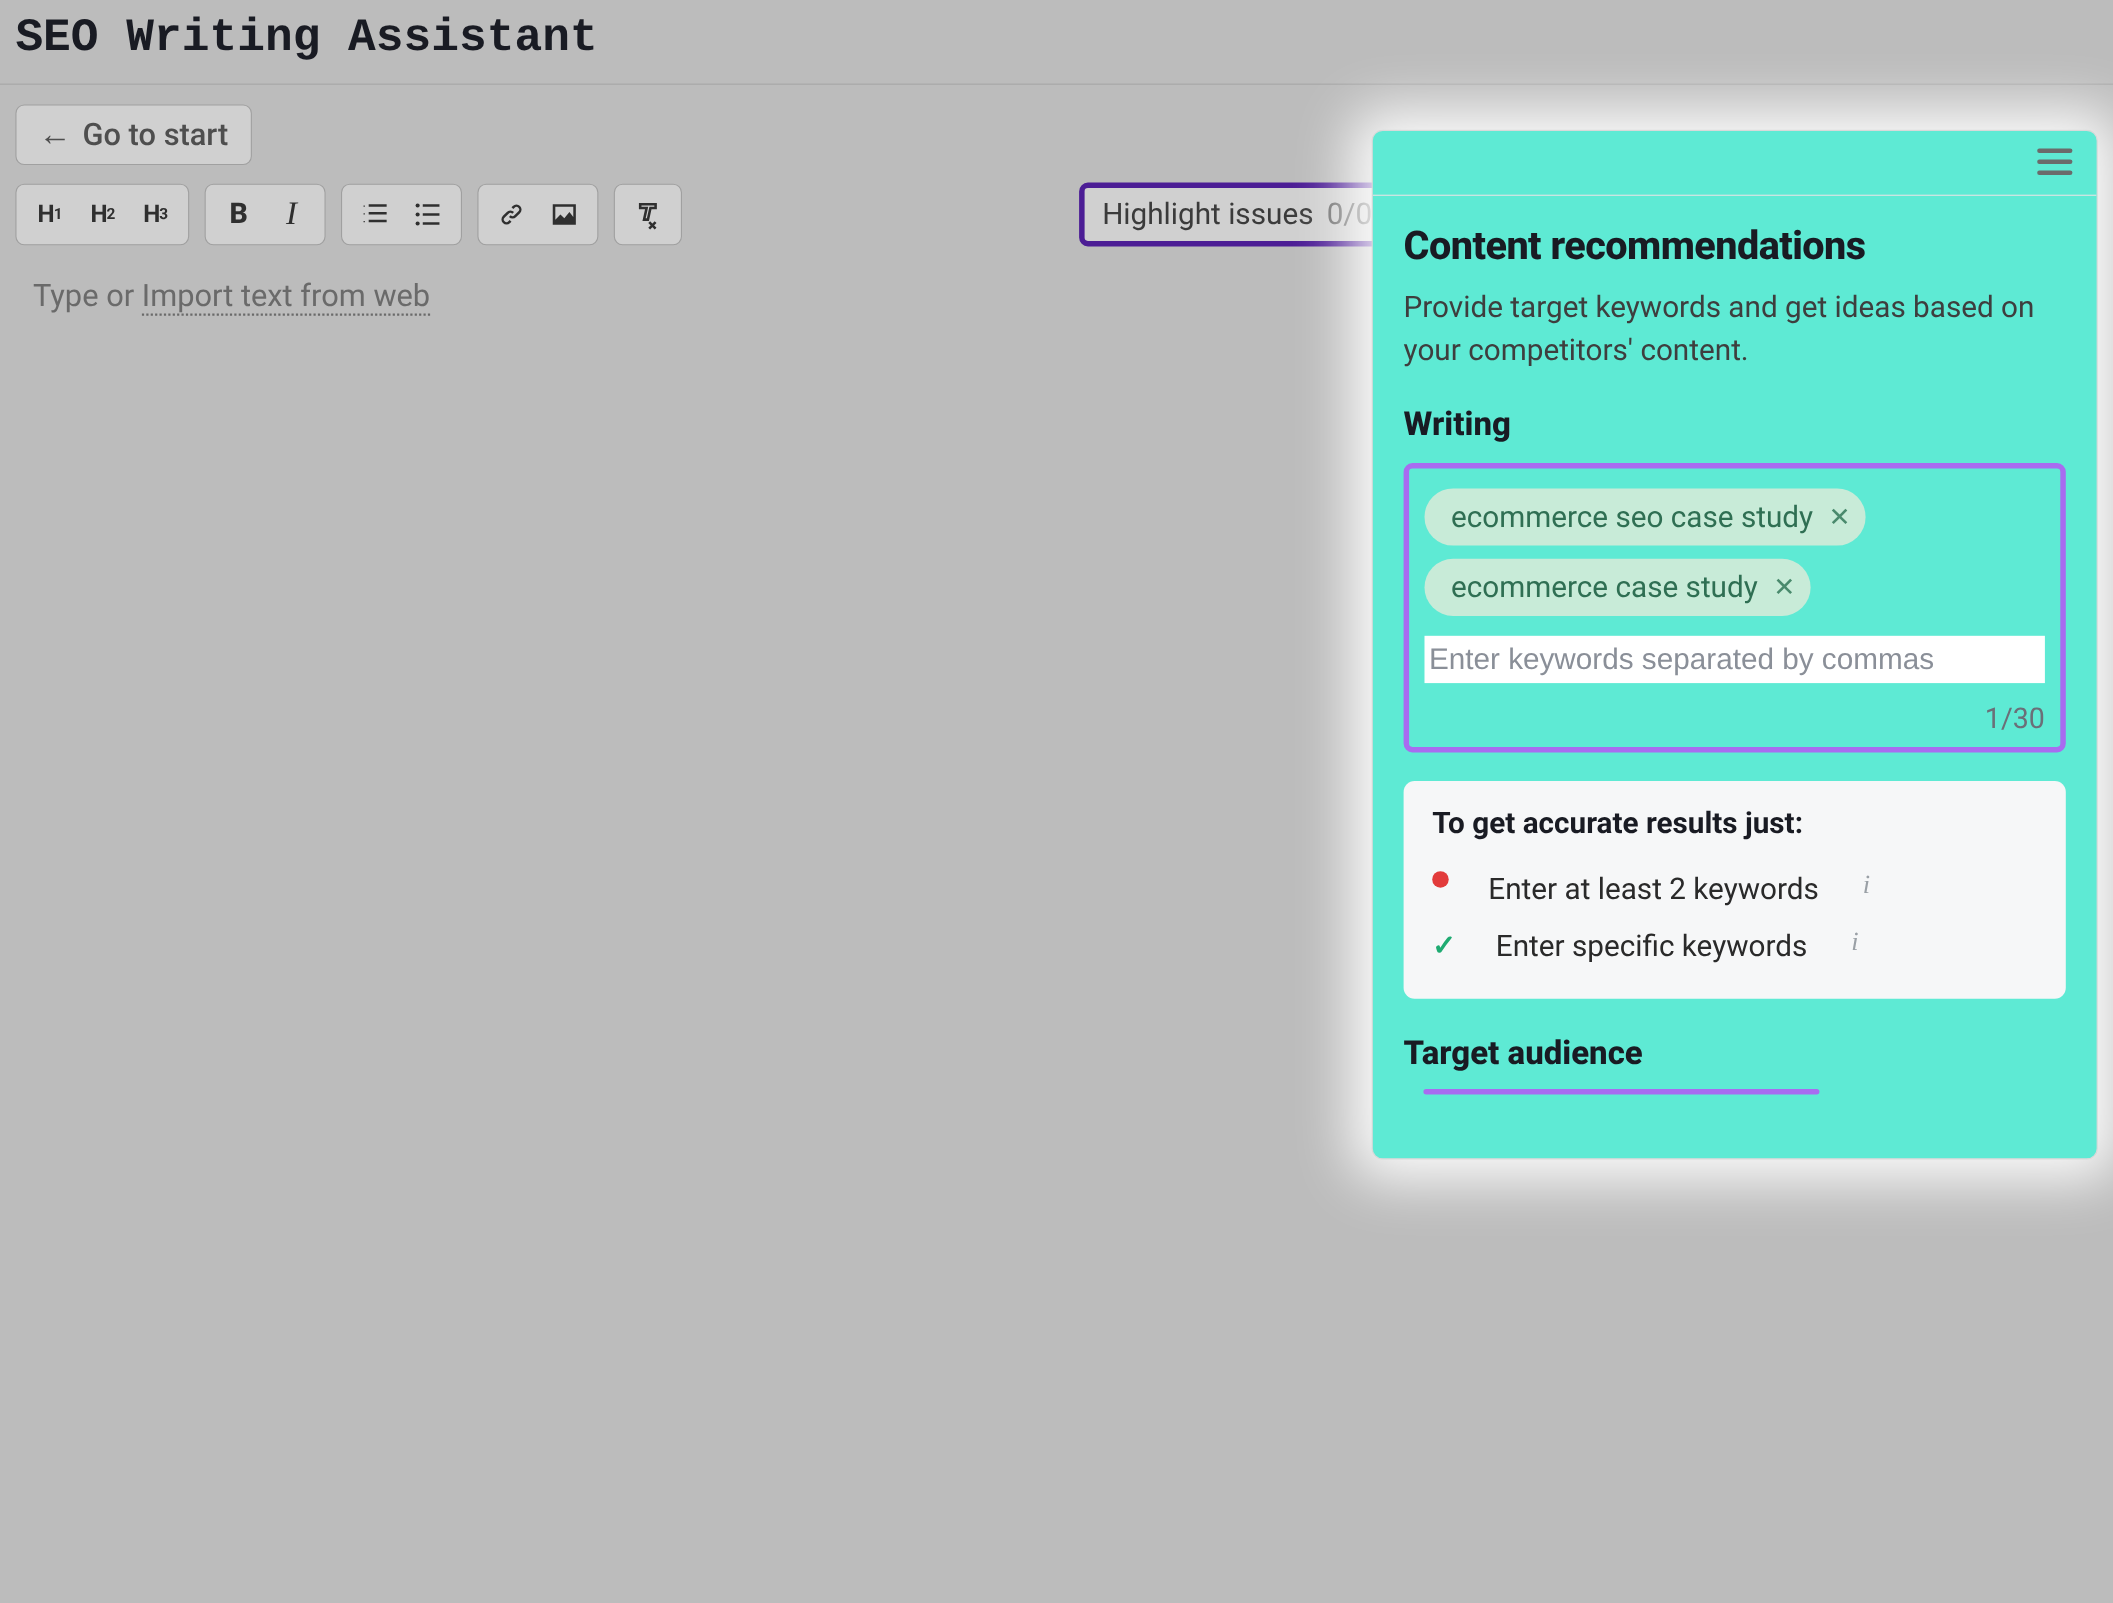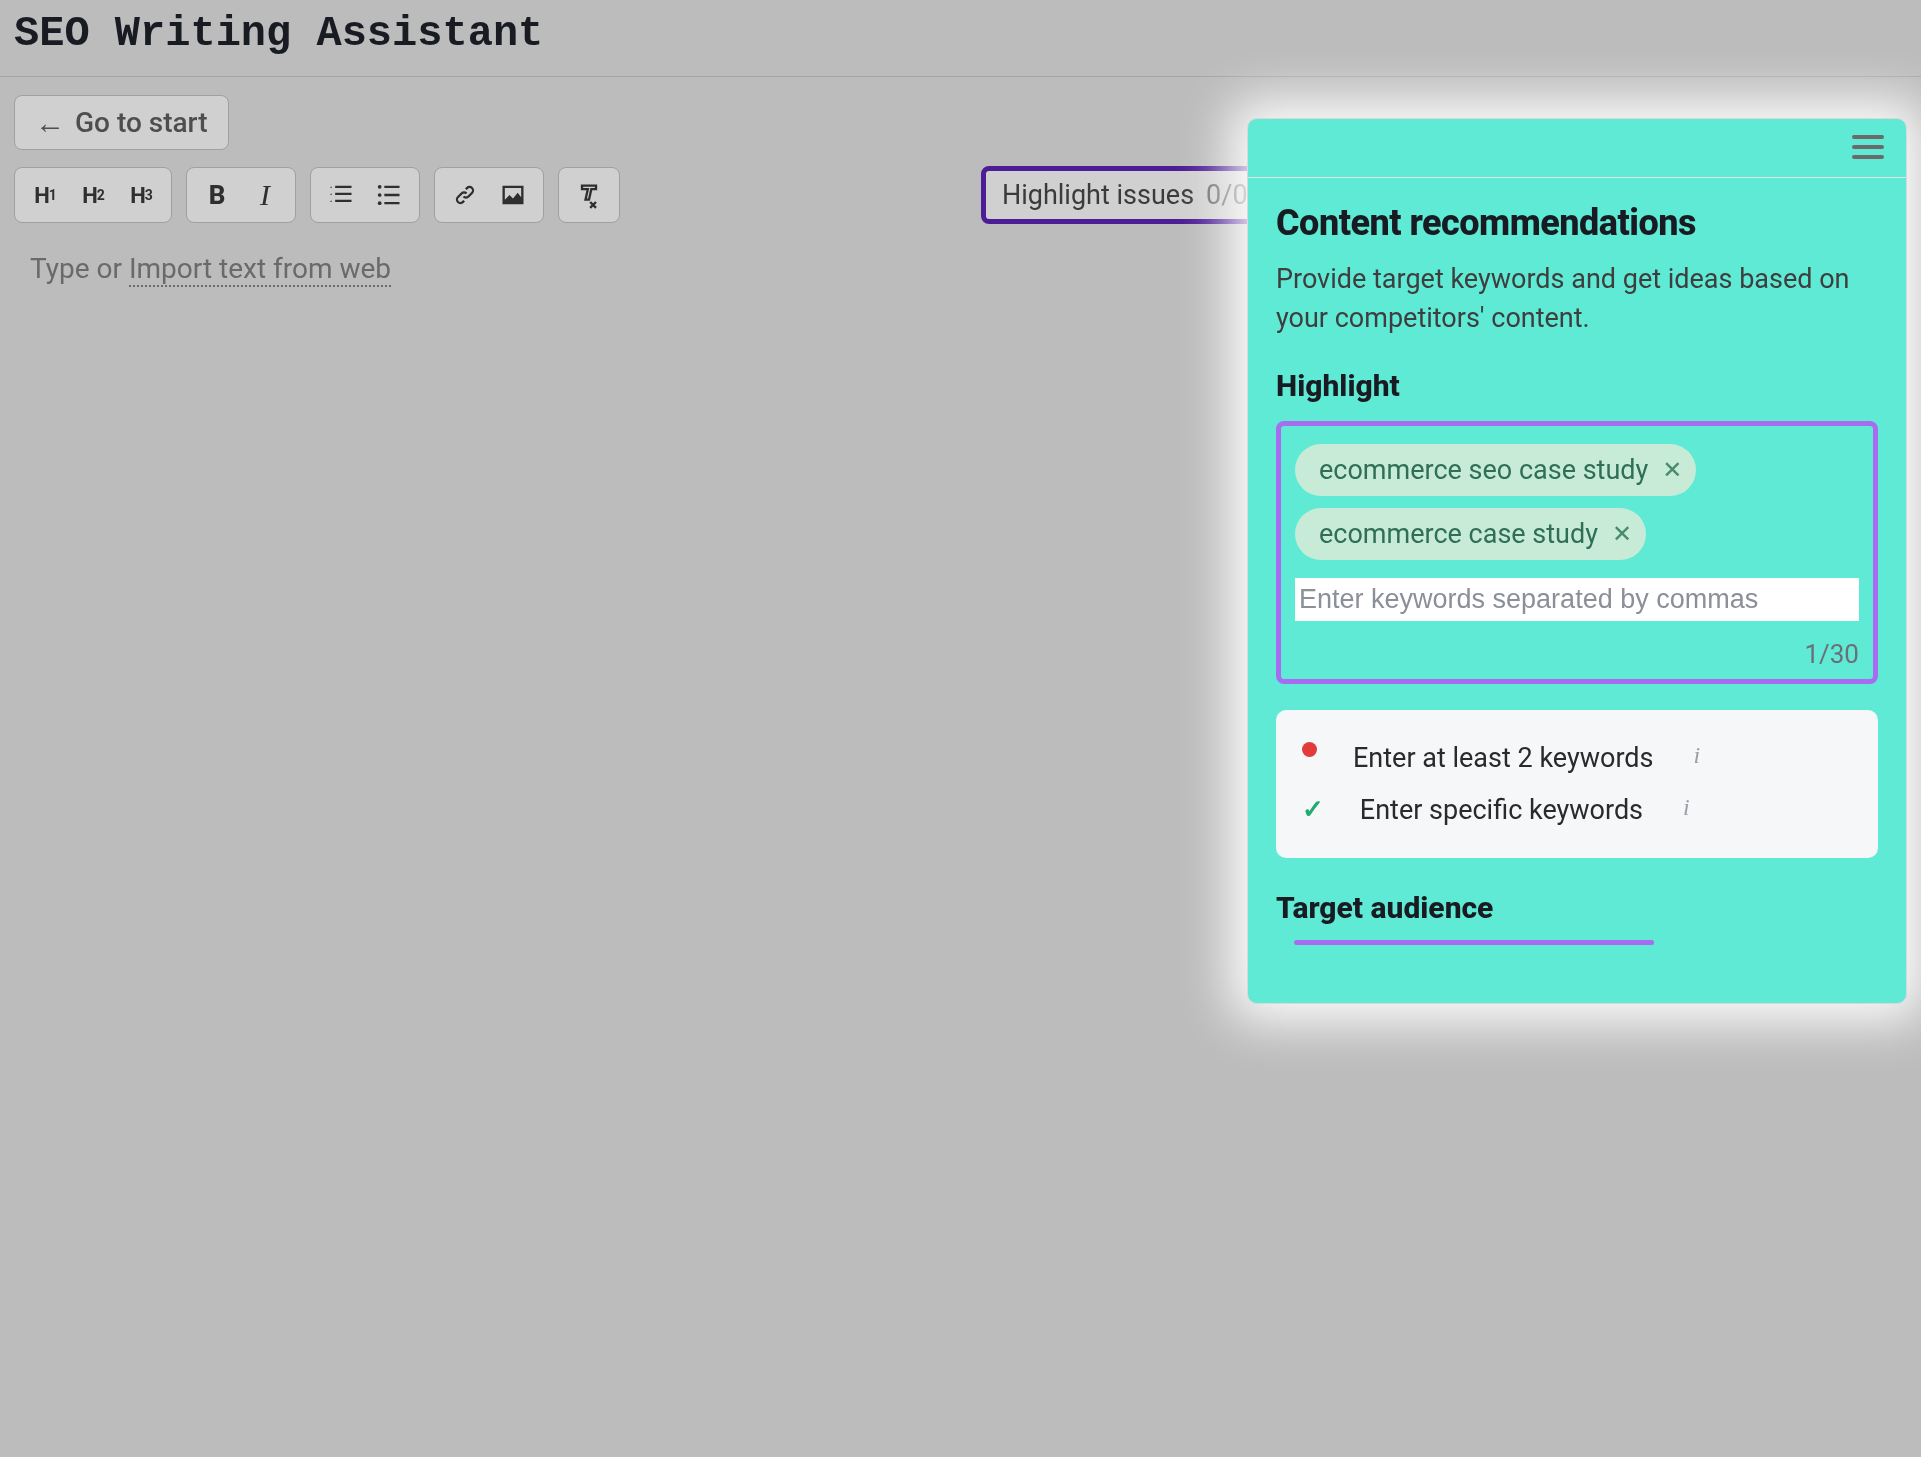--- a/index.html
+++ b/index.html
@@ -146,38 +146,39 @@
         <div class="hamburger">
           <span></span>
             <span></span>
             <span></span>
         </div>
       </div>
       <div class="panel-body">
         <div class="panel-title">Content recommendations</div>
         <div class="panel-desc">Provide target keywords and get ideas based on your competitors' content.</div>
 
-        <div class="section-label">Highlight</div>
+        <div class="section-label">Writing</div>
 
         <div class="kw-box">
           <div class="kw-chips">
             <div class="chip">
               <span>ecommerce seo case study</span>
               <span class="chip-x">✕</span>
             </div>
             <div class="chip">
               <span>ecommerce case study</span>
               <span class="chip-x">✕</span>
             </div>
           </div>
           <input class="kw-input" type="text" placeholder="Enter keywords separated by commas" style="">
           <div class="kw-counter">1/30</div>
         </div>
 
         <div class="tips-box">
+          <div class="tips-title">To get accurate results just:</div>
           <div class="tip-row">
             <span class="dot-red"></span>
             <span>Enter at least 2 keywords</span>
             <span class="info-i">i</span>
           </div>
           <div class="tip-row">
             <span class="check-green">✓</span>
             <span>Enter specific keywords</span>
             <span class="info-i">i</span>
           </div>

